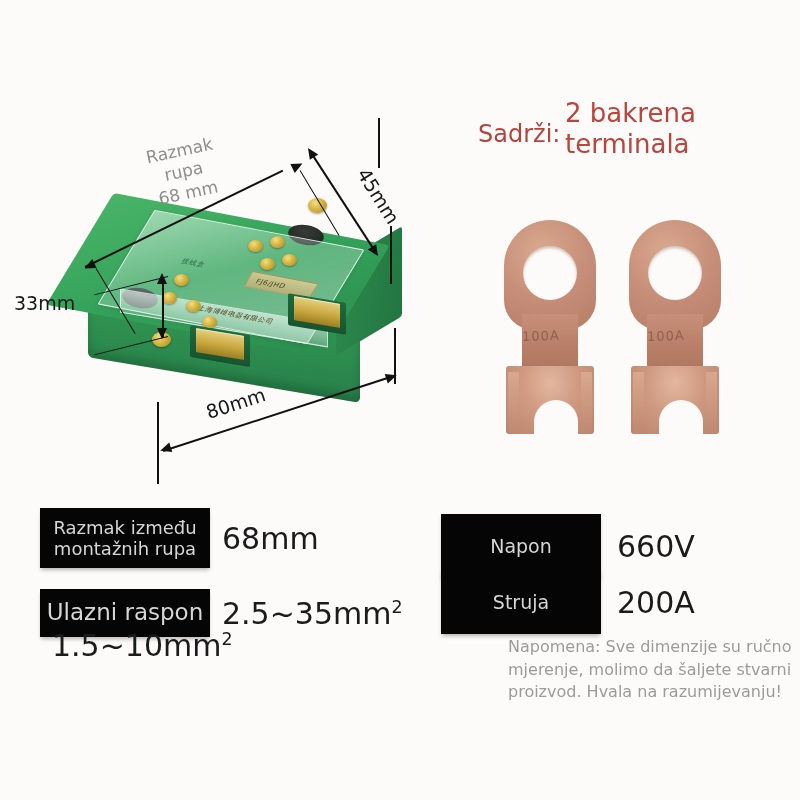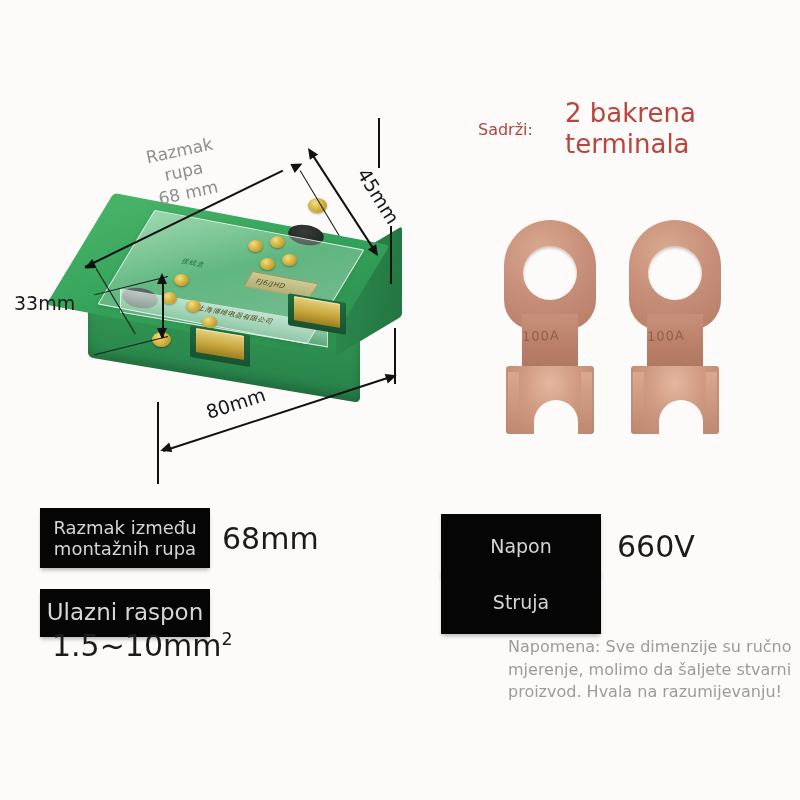--- a/index.html
+++ b/index.html
@@ -187,21 +187,21 @@
     height: 400px;
   }
   .sadrzi-row {
     position: absolute;
     left: 0; top: 38px;
     width: 330px;
   }
   .sadrzi-label {
     position: absolute;
     left: 8px; top: 22px;
-    font-size: 16px;
+    font-size: 24px;
     color: #b3453f;
   }
   .sadrzi-value {
     position: absolute;
     left: 95px; top: 0px;
     font-size: 26px;
     line-height: 1.18;
     color: #b9453c;
     white-space: pre-line;
   }
@@ -445,32 +445,34 @@
   <div id="specs">
 
     <div class="spec-row col-left" style="left:40px; top:508px;">
       <div class="spec-tag" style="height: 60px; font-size: 18px; white-space: pre-line;">Razmak između
 montažnih rupa</div>
       <div class="spec-value"><span>68mm</span><sup></sup></div>
     </div>
 
     <div class="spec-row col-left" style="left:40px; top:589px;">
       <div class="spec-tag" style="height:48px; font-size:23px;">Ulazni raspon</div>
+      <div class="spec-value"><span>2.5~35mm</span><sup>2</sup></div>
     </div>
 
     <div class="spec-row col-left" style="left:40px; top:628px;">
       <div class="spec-value"><span>1.5~10mm</span><sup>2</sup></div>
     </div>
 
     <div class="spec-row col-right" style="left:441px; top:514px;">
       <div class="spec-tag">Napon</div>
       <div class="spec-value">660V</div>
     </div>
 
     <div class="spec-row col-right" style="left:441px; top:570px;">
       <div class="spec-tag">Struja</div>
+      <div class="spec-value">200A</div>
     </div>
   </div>
 
   <div id="note">Napomena: Sve dimenzije su ručno mjerenje, molimo da šaljete stvarni proizvod. Hvala na razumijevanju!</div>
 
 
 </div>
 
 </body></html>

